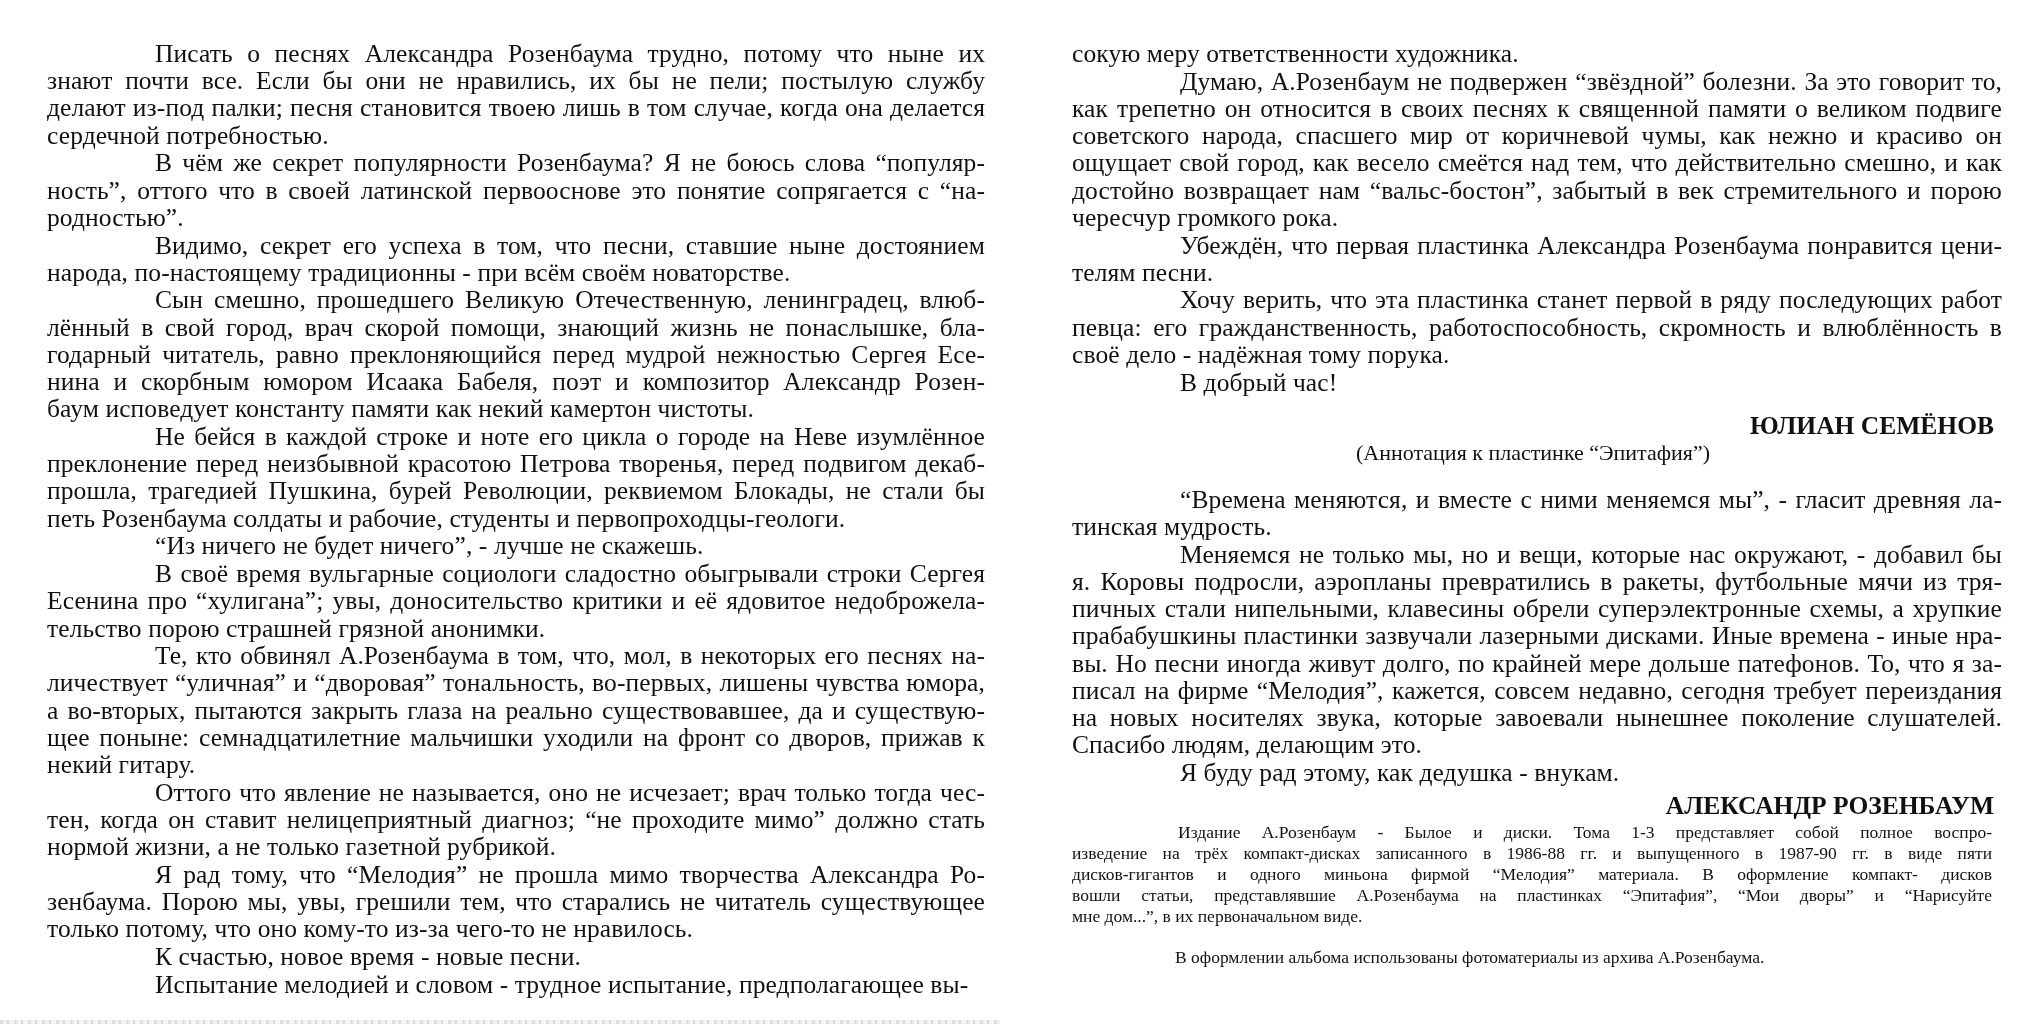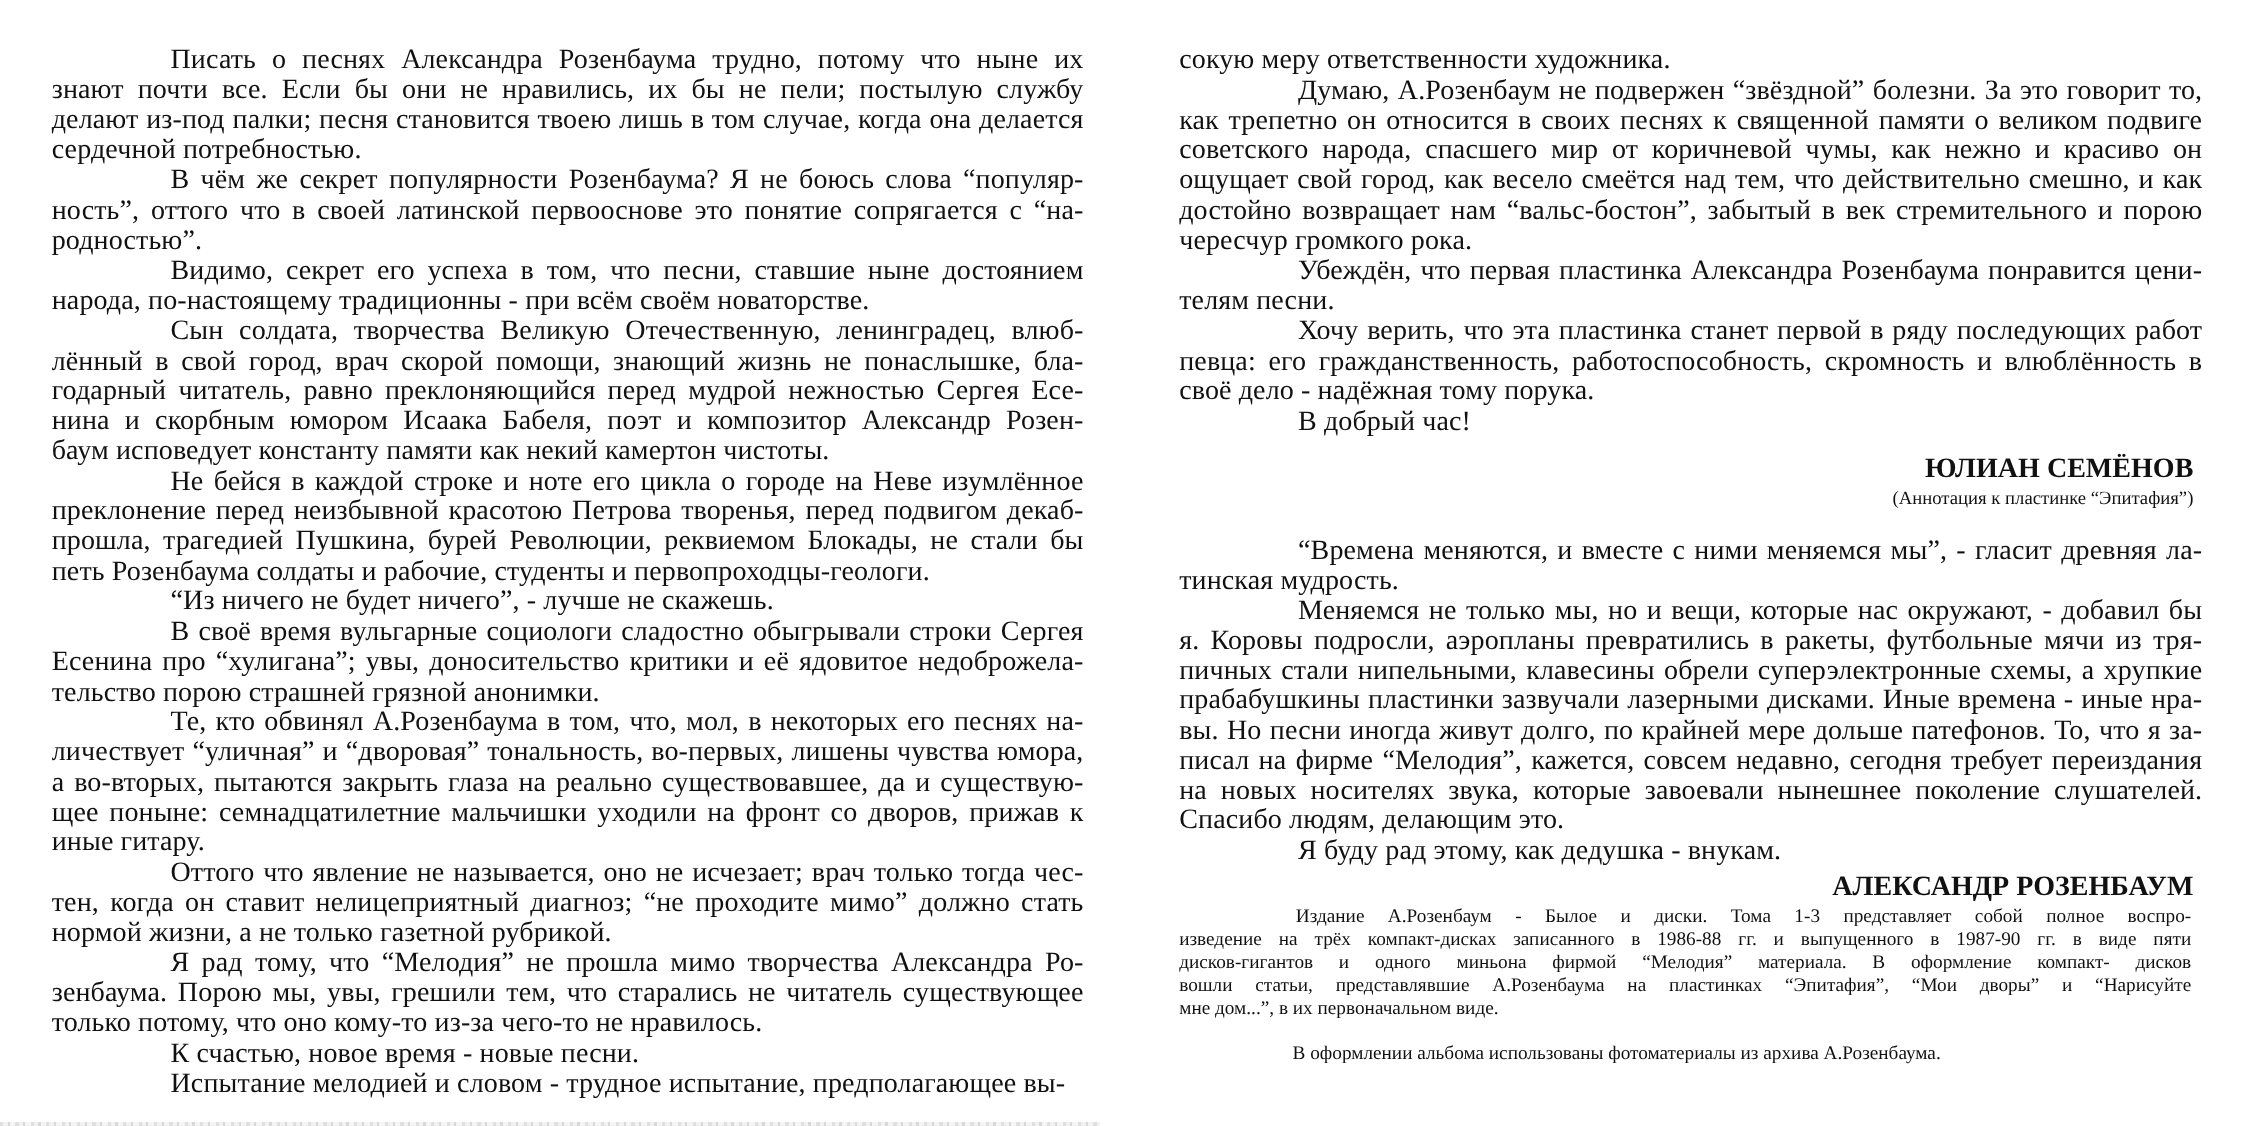--- a/index.html
+++ b/index.html
@@ -8,21 +8,21 @@
   .col { position: absolute; top: 40px; }
   #left-col { left: 47px; width: 938px; }
   #right-col { left: 1072px; width: 930px; }
   .para { margin: 0 0 0 0; }
   .para + .para { margin-top: 0.6px; }
   .line { display: block; font-size: 25.5px; line-height: 27.2px; height: 27.2px;
           white-space: nowrap; text-align: justify; text-align-last: justify; letter-spacing: 0.1px; }
   .line.last { text-align-last: left; }
   .line.indent { padding-left: 108px; }
   .sig { font-size: 25.5px; line-height: 27px; font-weight: bold; text-align: right; padding-right: 8px; }
-  .sig-note { font-size: 17px; line-height: 27px; text-align: right; padding-right: 8px; }
+  .sig-note { font-size: 22px; line-height: 27px; text-align: center; padding-right: 8px; }
   .small-block { position: absolute; left: 1072px; width: 920px; top: 822px; }
   .sline { display: block; font-size: 17.5px; line-height: 21px; height: 21px; white-space: nowrap;
            text-align: justify; text-align-last: justify; }
   .sline.last { text-align-last: left; }
   .sline.indent { padding-left: 106px; }
   .credits { position: absolute; left: 1175px; top: 947px; font-size: 17.5px; line-height: 21px; white-space: nowrap; }
   .scan-strip { position: absolute; left: 0; width: 1000px; bottom: 0; height: 4px;
      background: repeating-linear-gradient(90deg, #d8d8d8 0 3px, #eeeeee 3px 7px, #cfcfcf 7px 9px, #f2f2f2 9px 14px); opacity: 0.8; }
   b { font-weight: normal; }
 </style>
@@ -39,21 +39,21 @@
     <div class="para">
       <span class="line indent">В чём же секрет популярности Розенбаума? Я не боюсь слова “популяр-</span>
       <span class="line">ность”, оттого что в своей латинской первооснове это понятие сопрягается с “на-</span>
       <span class="line last">родностью”.</span>
     </div>
     <div class="para">
       <span class="line indent">Видимо, секрет его успеха в том, что песни, ставшие ныне достоянием</span>
       <span class="line last">народа, по-настоящему традиционны - при всём своём новаторстве.</span>
     </div>
     <div class="para">
-      <span class="line indent">Сын солдата, творчества Великую Отечественную, ленинградец, влюб-</span>
+      <span class="line indent">Сын смешно, прошедшего Великую Отечественную, ленинградец, влюб-</span>
       <span class="line">лённый в свой город, врач скорой помощи, знающий жизнь не понаслышке, бла-</span>
       <span class="line">годарный читатель, равно преклоняющийся перед мудрой нежностью Сергея Есе-</span>
       <span class="line">нина и скорбным юмором Исаака Бабеля, поэт и композитор Александр Розен-</span>
       <span class="line last">баум исповедует константу памяти как некий камертон чистоты.</span>
     </div>
     <div class="para">
       <span class="line indent">Не бейся в каждой строке и ноте его цикла о городе на Неве изумлённое</span>
       <span class="line">преклонение перед неизбывной красотою Петрова творенья, перед подвигом декаб-</span>
       <span class="line">прошла, трагедией Пушкина, бурей Революции, реквиемом Блокады, не стали бы</span>
       <span class="line last">петь Розенбаума солдаты и рабочие, студенты и первопроходцы-геологи.</span>
@@ -64,21 +64,21 @@
     <div class="para">
       <span class="line indent">В своё время вульгарные социологи сладостно обыгрывали строки Сергея</span>
       <span class="line">Есенина про “хулигана”; увы, доносительство критики и её ядовитое недоброжела-</span>
       <span class="line last">тельство порою страшней грязной анонимки.</span>
     </div>
     <div class="para">
       <span class="line indent">Те, кто обвинял А.Розенбаума в том, что, мол, в некоторых его песнях на-</span>
       <span class="line">личествует “уличная” и “дворовая” тональность, во-первых, лишены чувства юмора,</span>
       <span class="line">а во-вторых, пытаются закрыть глаза на реально существовавшее, да и существую-</span>
       <span class="line">щее поныне: семнадцатилетние мальчишки уходили на фронт со дворов, прижав к</span>
-      <span class="line last">иные гитару.</span>
+      <span class="line last">некий гитару.</span>
     </div>
     <div class="para">
       <span class="line indent">Оттого что явление не называется, оно не исчезает; врач только тогда чес-</span>
       <span class="line">тен, когда он ставит нелицеприятный диагноз; “не проходите мимо” должно стать</span>
       <span class="line last">нормой жизни, а не только газетной рубрикой.</span>
     </div>
     <div class="para">
       <span class="line indent">Я рад тому, что “Мелодия” не прошла мимо творчества Александра Ро-</span>
       <span class="line">зенбаума. Порою мы, увы, грешили тем, что старались не читатель существующее</span>
       <span class="line last">только потому, что оно кому-то из-за чего-то не нравилось.</span>

